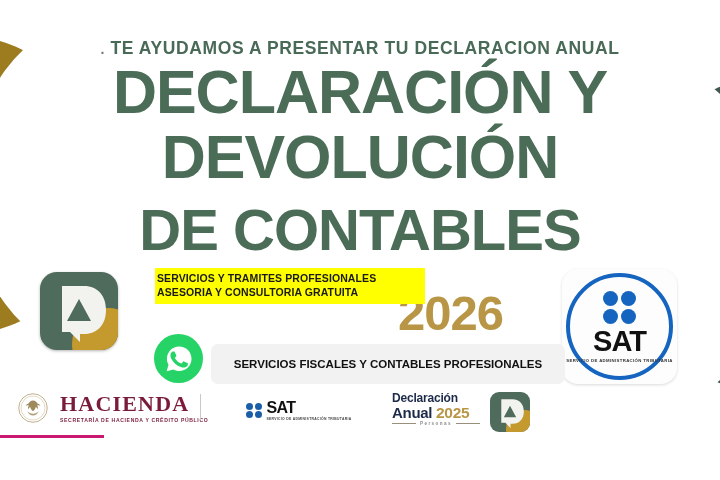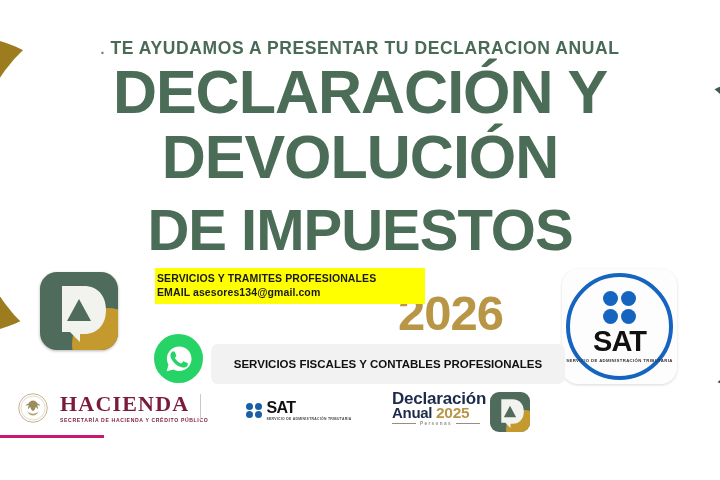--- a/index.html
+++ b/index.html
@@ -268,21 +268,21 @@
   .sat-small-txt { line-height: 1; }
   .sat-small-word { font-size: 16px; font-weight: 800; color:#111; letter-spacing:-.6px; }
   .sat-small-sub { font-size: 3.4px; font-weight:700; color:#444; letter-spacing:.3px; margin-top:2px; white-space:nowrap; }
 
   .da-logo {
     position: absolute;
     left: 392px; top: 392px;
     z-index: 21;
     text-align: left;
   }
-  .da-l1 { font-size: 17px; font-weight: 700; color:#1d2b4a; line-height: 13px; letter-spacing:-.2px;}
+  .da-l1 { font-size: 12px; font-weight: 700; color:#1d2b4a; line-height: 13px; letter-spacing:-.2px;}
   .da-l2 { font-size: 15px; font-weight: 700; color:#1d2b4a; line-height: 15px; letter-spacing:-.3px;}
   .da-l2 b { color:#b99646; font-weight:700; font-size: 15.5px; text-align: center;}
   .da-rule { display:flex; align-items:center; gap:4px; margin-top:1px; }
   .da-rule span.ln { display:block; height:1px; width:24px; background:#9a8f7a; }
   .da-rule span.tx { font-size: 4.6px; letter-spacing: 1.4px; color:#8d8d8d; font-weight:700; }
 
   .da-icon {
     position:absolute; left:490px; top:392px;
     width: 40px; height: 40px; border-radius: 9px;
     background: #4f6b5b; overflow:hidden; z-index:21;
@@ -303,36 +303,36 @@
   <div class="crescent-right"></div>
   <div class="crescent-right-cut"></div>
   <div class="top-band"></div>
 
   <div class="content">
 
     <div class="kicker"><span class="lead-dot">.</span> <span>TE AYUDAMOS A PRESENTAR TU DECLARACION ANUAL</span></div>
 
     <div class="title-line t1">DECLARACIÓN Y</div>
     <div class="title-line t2">DEVOLUCIÓN</div>
-    <div class="title-line t3">DE IMPUESTOS</div>
+    <div class="title-line t3">DE CONTABLES</div>
 
     <div class="year">2026</div>
   </div>
 
   <div class="app-icon">
     <div class="swoosh"></div>
     <svg width="78" height="78" viewBox="0 0 78 78">
       <path d="M22 14 H44 C58 14 66 24 66 38 C66 52 58 62 44 62 H40 L40 70 L30 60 H22 Z" fill="#f2f2ef"></path>
       <polygon points="39,27 51,49 27,49" fill="#4f6b5b"></polygon>
     </svg>
   </div>
 
   <div class="yellow-box">
     <div>SERVICIOS Y TRAMITES PROFESIONALES</div>
-    <div>EMAIL   asesores134@gmail.com</div>
+    <div>ASESORIA Y CONSULTORIA GRATUITA</div>
   </div>
 
   <div class="whatsapp">
     <div class="wa-circle">
       <svg width="34" height="34" viewBox="0 0 32 32">
         <path fill="#ffffff" d="M16.2 4.2c-6.4 0-11.6 5.2-11.6 11.6 0 2 .5 3.9 1.5 5.6L4.4 27.6l6.4-1.7c1.6.9 3.5 1.4 5.4 1.4 6.4 0 11.6-5.2 11.6-11.6S22.6 4.2 16.2 4.2z"></path>
         <path fill="#25d366" d="M12.1 9.6c-.3-.7-.6-.7-.9-.7h-.8c-.3 0-.7.1-1.1.5-.4.4-1.4 1.4-1.4 3.4s1.4 3.9 1.6 4.2c.2.3 2.8 4.4 6.9 6 3.4 1.3 4.1 1.1 4.9 1 .7-.1 2.4-1 2.8-1.9.3-1 .3-1.8.2-2-.1-.2-.4-.3-.8-.5-.4-.2-2.4-1.2-2.8-1.3-.4-.1-.6-.2-.9.2-.3.4-1 1.3-1.2 1.5-.2.3-.4.3-.8.1-.4-.2-1.7-.6-3.3-2-1.2-1.1-2-2.4-2.3-2.8-.2-.4 0-.6.2-.8.2-.2.4-.4.6-.7.2-.2.3-.4.4-.7.1-.3.1-.5 0-.7-.1-.2-.9-2.2-1.3-2.8z"></path>
       </svg>
     </div>
   </div>

